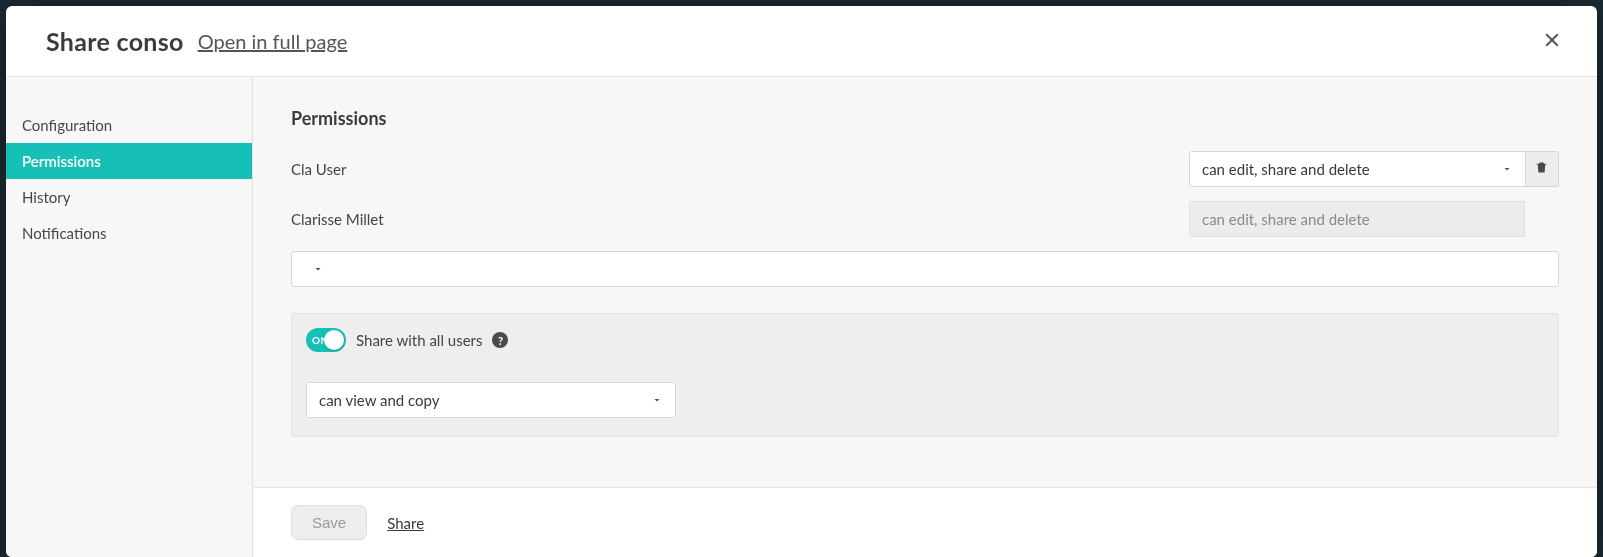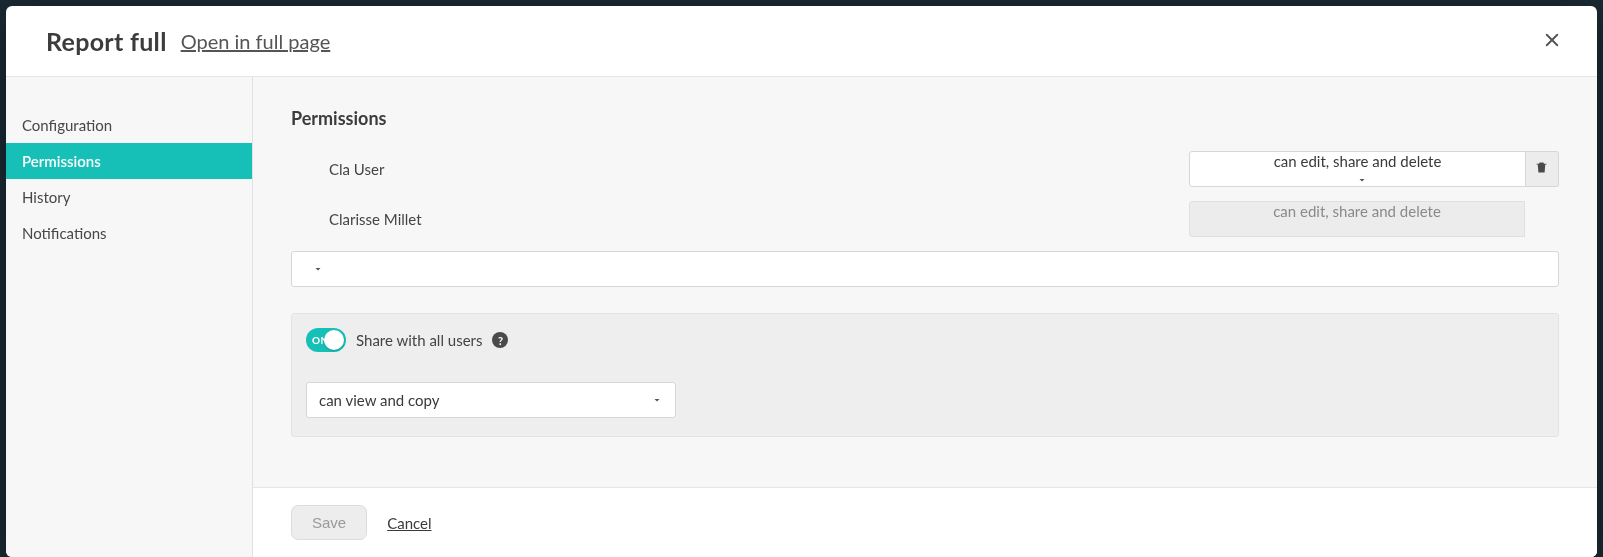--- a/index.html
+++ b/index.html
@@ -101,21 +101,20 @@
   }
 
   .perm-row {
     display: flex;
     align-items: center;
     margin-bottom: 14px;
   }
   .perm-user {
     flex: 1;
     color: #444;
-    margin-left: 38px;
   }
   .perm-select {
     width: 370px;
     display: flex;
   }
   .select-box {
     flex: 1;
     background: #ffffff;
     border: 1px solid #d6d6d6;
     border-radius: 3px;
@@ -156,21 +155,21 @@
     margin-left: -1px;
   }
   .trash-btn svg { width: 15px; height: 15px; }
   .trash-spacer {
     width: 34px;
     height: 36px;
     border: 1px solid transparent;
     background: transparent;
   }
 
-  .select-box.joined { border-top-right-radius: 0; border-bottom-right-radius: 0; flex-direction: column; }
+  .select-box.joined { border-top-right-radius: 0; border-bottom-right-radius: 0; }
 
   .add-user {
     margin-top: 8px;
   }
   .add-user .select-box { width: 100%; }
 
   .share-block {
     margin-top: 26px;
     background: #eeeeee;
     border: 1px solid #e3e3e3;
@@ -252,21 +251,21 @@
     cursor: pointer;
     font-size: 15px;
   }
 </style>
 </head>
 <body>
 
 <div class="dialog">
 
   <div class="dialog-header">
-    <span class="dialog-title">Report full</span>
+    <span class="dialog-title">Share conso</span>
     <a class="open-full-link">Open in full page</a>
     <div class="close-btn">
       <span>
         <svg viewBox="0 0 24 24" fill="none" stroke="currentColor" stroke-width="2.5" stroke-linecap="round">
             <line x1="5" y1="5" x2="19" y2="19"></line>
             <line x1="19" y1="5" x2="5" y2="19"></line>
           </svg>
       </span>
     </div>
   </div>
@@ -352,18 +351,18 @@
                   </svg>
               </span>
             </div>
           </div>
         </div>
 
       </div>
 
       <div class="footer">
         <button class="btn-save">Save</button>
-        <a class="btn-cancel">Cancel</a>
+        <a class="btn-cancel">Share</a>
       </div>
     </div>
 
   </div>
 </div>
 
 </body></html>

